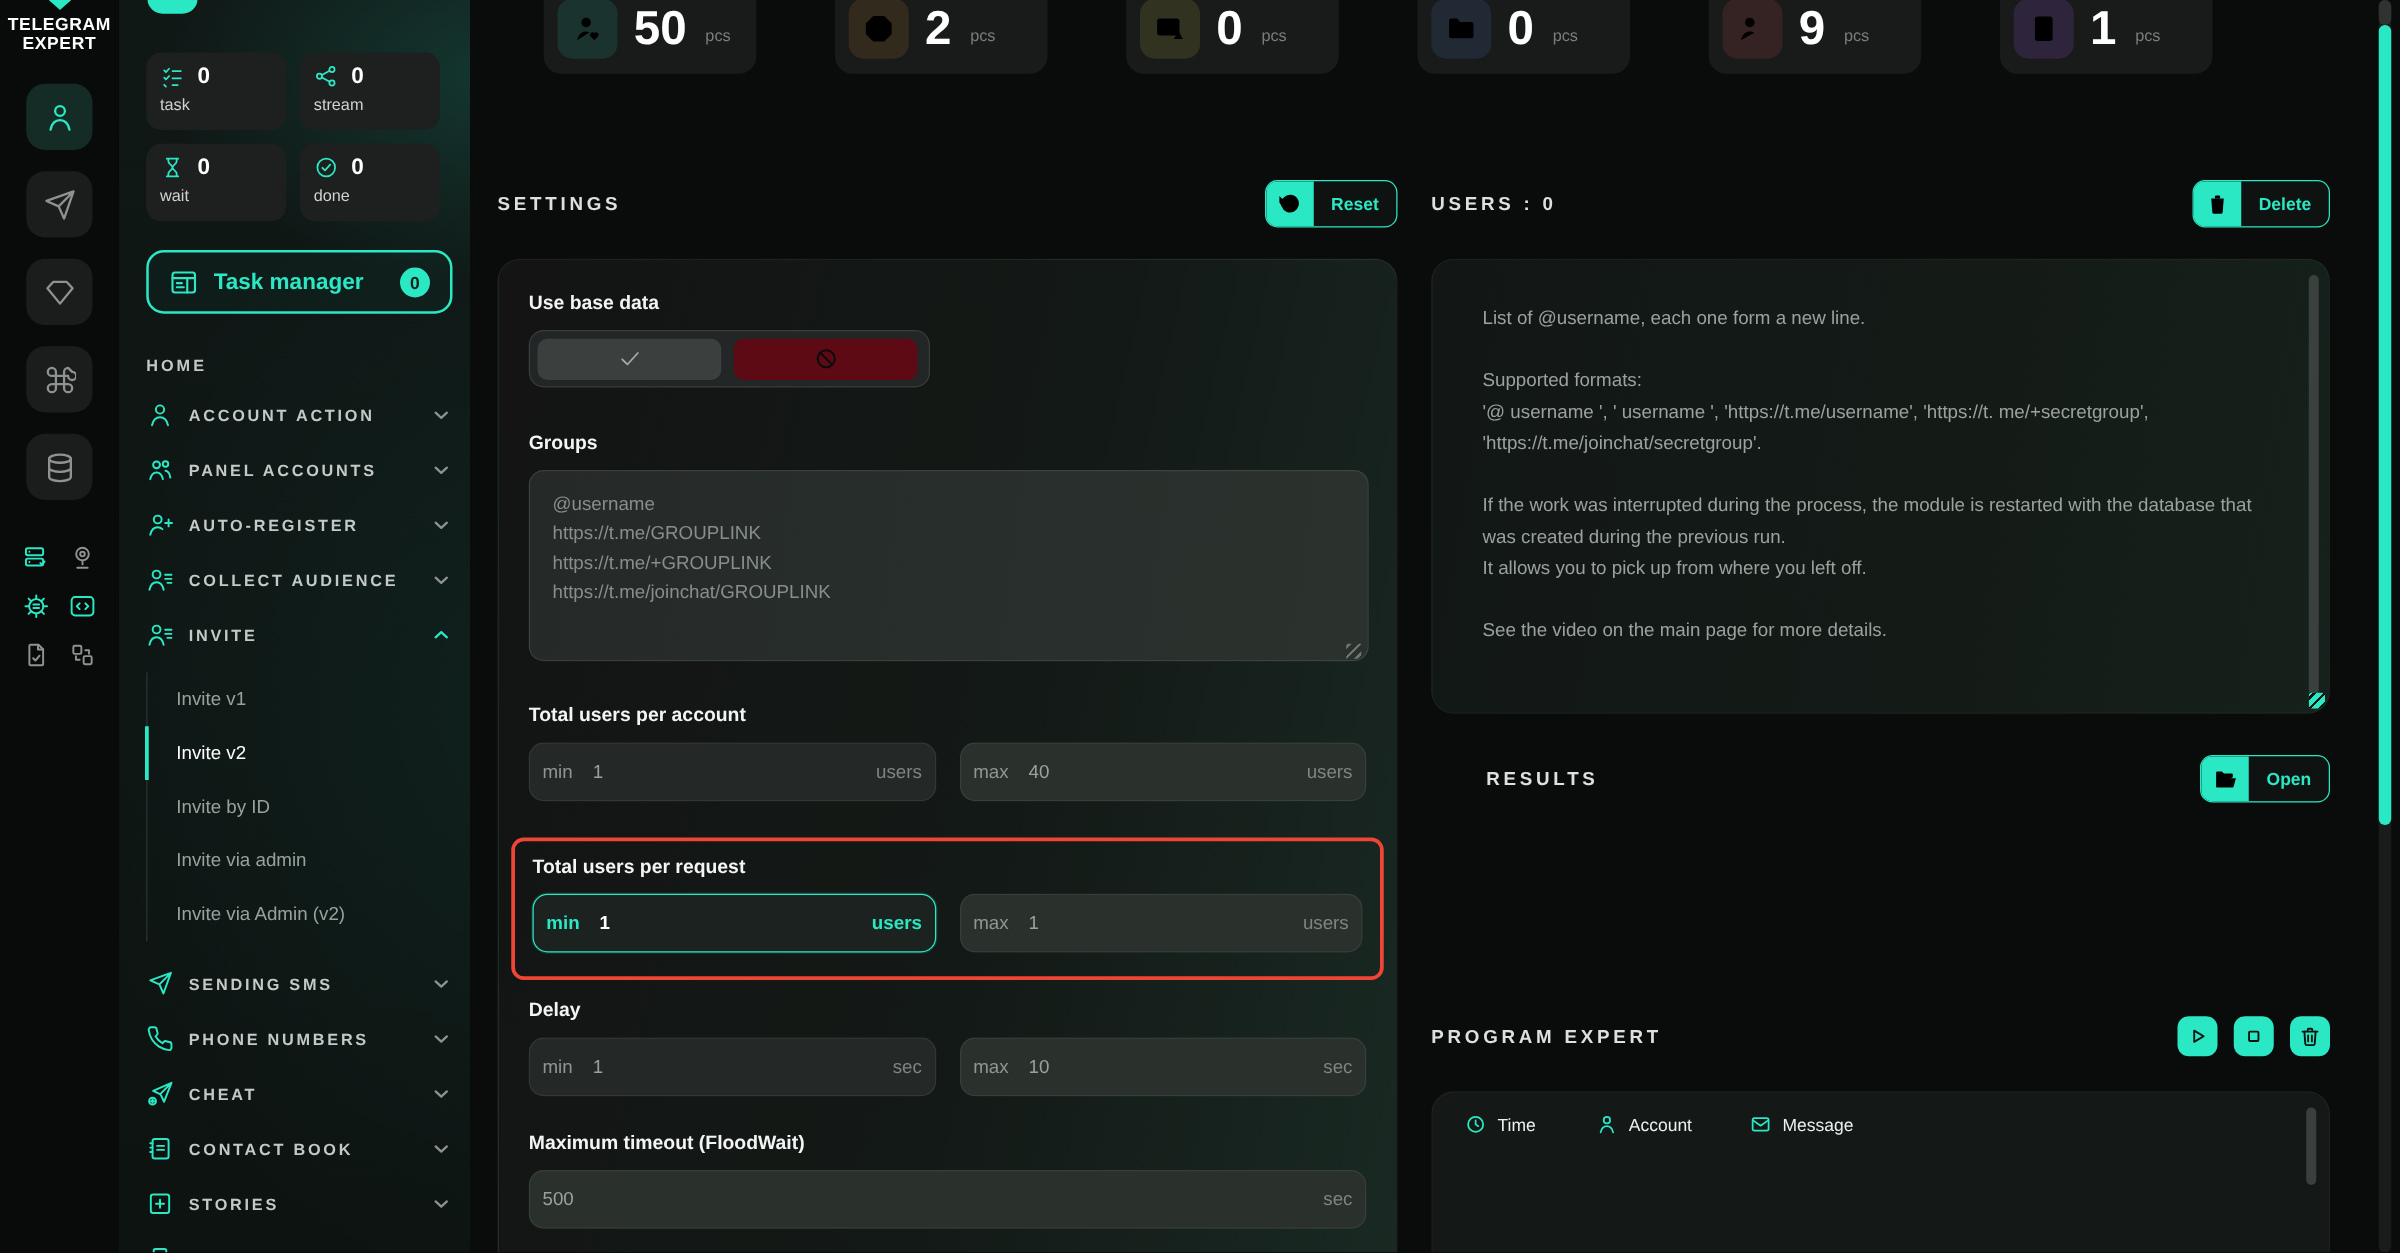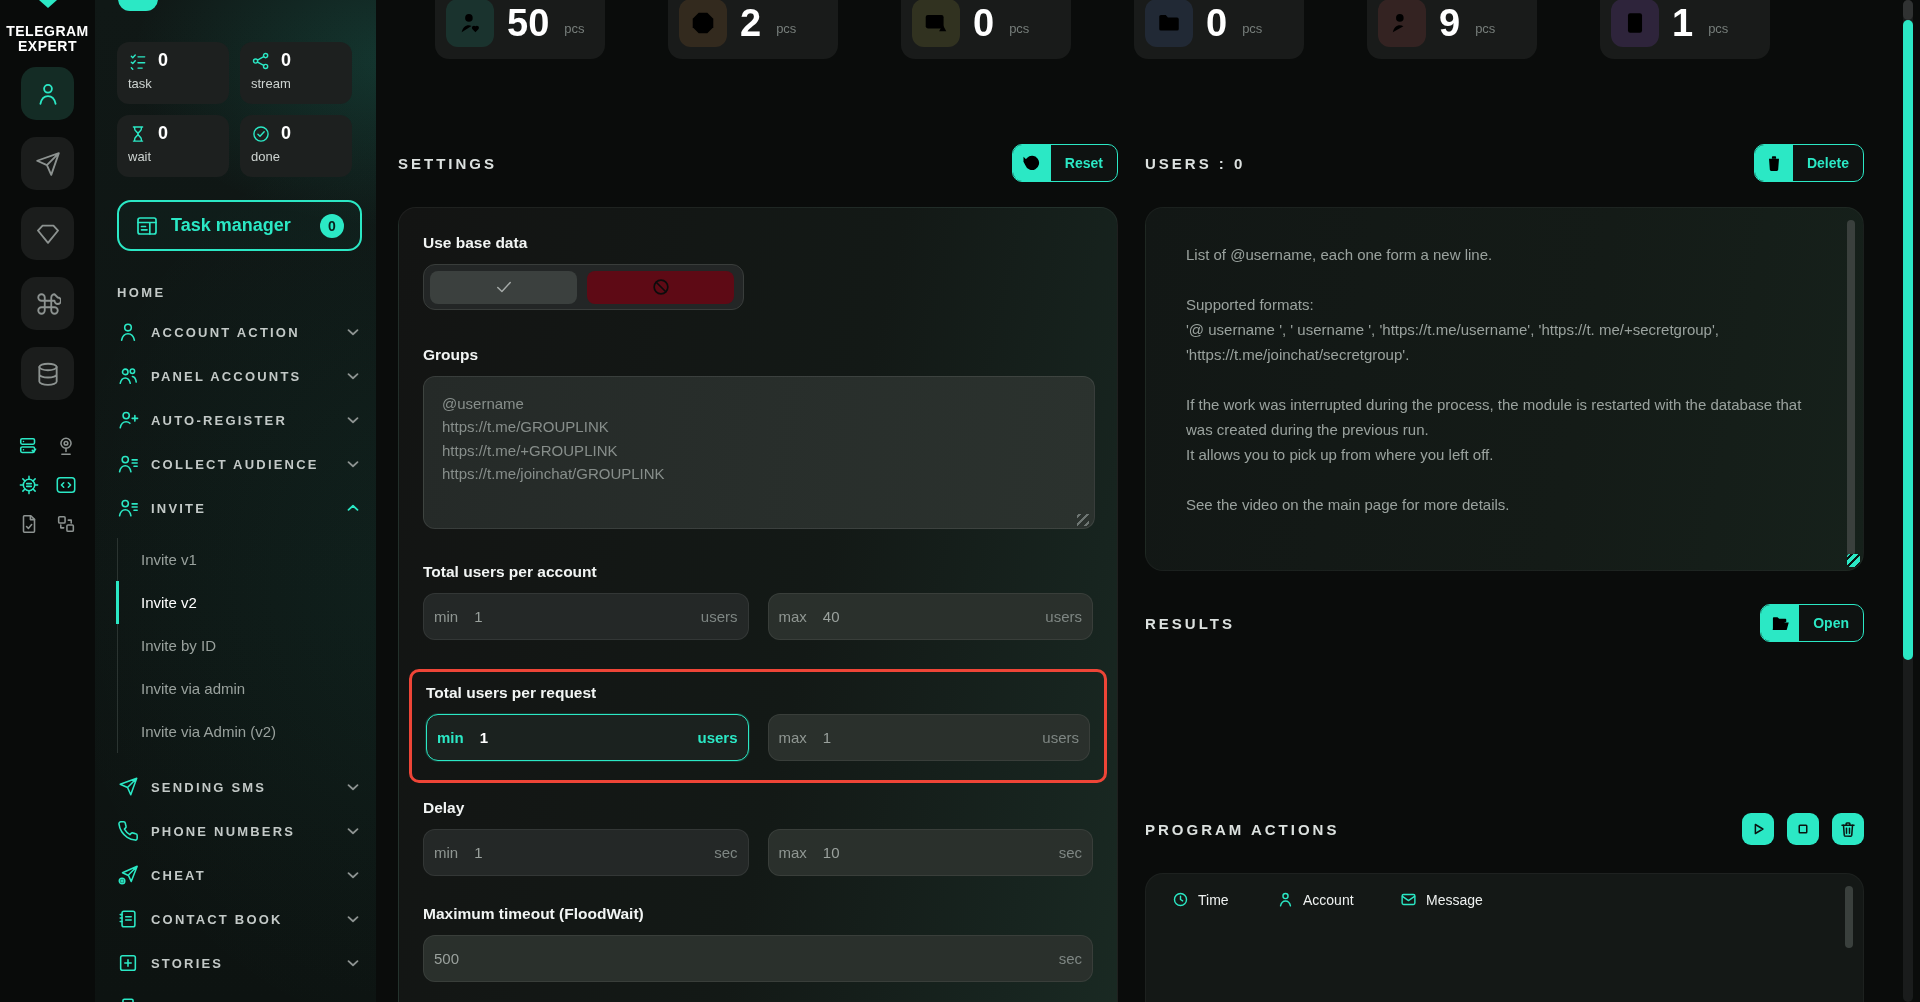--- a/index.html
+++ b/index.html
@@ -14,21 +14,21 @@
     font-family:"Liberation Sans","DejaVu Sans",sans-serif;color:var(--txt);}
   .app{position:relative;width:1920px;height:1002px;background:var(--bg);overflow:hidden;}
 
   .ico{display:inline-flex;align-items:center;justify-content:center;}
   .ico svg{stroke:currentColor;fill:none;stroke-width:1.7;stroke-linecap:round;stroke-linejoin:round;}
 
   
   .rail{position:absolute;left:0;top:0;width:95px;height:100%;background:#090b0a;z-index:5;}
   .logo-tip{position:absolute;left:39px;top:0;width:18px;height:8px;background:var(--acc);
     clip-path:polygon(0 0,100% 0,50% 100%);}
-  .logo-text{position:absolute;left:0;top:24px;width:95px;text-align:center;
+  .logo-text{position:absolute;left:0;top:12px;width:95px;text-align:center;
     font-size:14px;font-weight:800;letter-spacing:.5px;line-height:15px;color:#fff;}
   .rail-btn{position:absolute;left:21px;width:53px;height:53px;border-radius:15px;
     background:#1b1d1c;color:#8d9391;display:flex;align-items:center;justify-content:center;cursor:pointer;}
   .rail-btn svg{width:26px;height:26px;}
   .rail-btn.active{background:#142c25;color:var(--acc);}
   .rail-grid{position:absolute;left:18px;top:435px;display:grid;
     grid-template-columns:22px 22px;grid-auto-rows:22px;column-gap:15px;row-gap:17px;}
   .rail-grid .ico{width:22px;height:22px;color:#8d9391;}
   .rail-grid .ico svg{width:22px;height:22px;}
   .rail-grid .teal{color:var(--acc);}
@@ -140,21 +140,21 @@
   
   .info-panel{position:relative;margin-top:21px;height:364px;border-radius:18px;
     border:1px solid rgba(255,255,255,.04);padding:34px 60px 0 40px;overflow:hidden;
     background:linear-gradient(100deg,#121715 0%,#141b17 60%,#16211b 100%);}
   .info-panel p{font-size:15px;line-height:25px;color:#9aa29e;white-space:pre-line;margin-bottom:25px;}
   .vthumb{position:absolute;right:8px;top:12px;width:8px;height:336px;border-radius:4px;background:#3a403d;cursor:pointer;}
   .corner-rsz{position:absolute;right:3px;bottom:3px;width:13px;height:13px;border-radius:3px;background:var(--acc);
     cursor:nwse-resize;
     background-image:repeating-linear-gradient(315deg,transparent 0 2px,#0c1512 2px 4px,transparent 4px 6px);
     background-color:var(--acc);}
-  .results-hdr{margin-top:29px;}
+  .results-hdr{margin-top:29px;margin-left:44px;}
   .pa-hdr{margin-top:160px;}
   .pa-actions{display:flex;gap:13px;}
   .abtn{width:32px;height:32px;border-radius:9px;background:var(--acc);color:#0b1411;
     display:flex;align-items:center;justify-content:center;cursor:pointer;}
   .abtn svg{width:18px;height:18px;stroke-width:2;}
   .table-panel{position:relative;margin-top:21px;height:160px;border-radius:18px 18px 0 0;
     background:#141816;border:1px solid rgba(255,255,255,.04);border-bottom:none;padding:17px 26px 0;}
   .t-head{display:flex;align-items:center;gap:0;}
   .t-col{display:flex;align-items:center;gap:9px;font-size:14px;color:#eef1f0;}
   .t-col .ico{width:17px;height:17px;color:var(--acc);}
@@ -837,21 +837,21 @@
           <span class="xic">
               <svg>
                 <use href="#i-fopen"></use>
               </svg>
             </span>
           <span class="xlb">Open</span>
         </div>
       </div>
 
       <div class="hdr-row pa-hdr">
-        <span class="sec-title">PROGRAM ACTIONS</span>
+        <span class="sec-title">PROGRAM EXPERT</span>
         <div class="pa-actions">
           <div class="abtn">
               <span class="ico">
                 <svg>
                   <use href="#i-play"></use>
                 </svg>
               </span>
             </div>
           <div class="abtn">
               <span class="ico">

